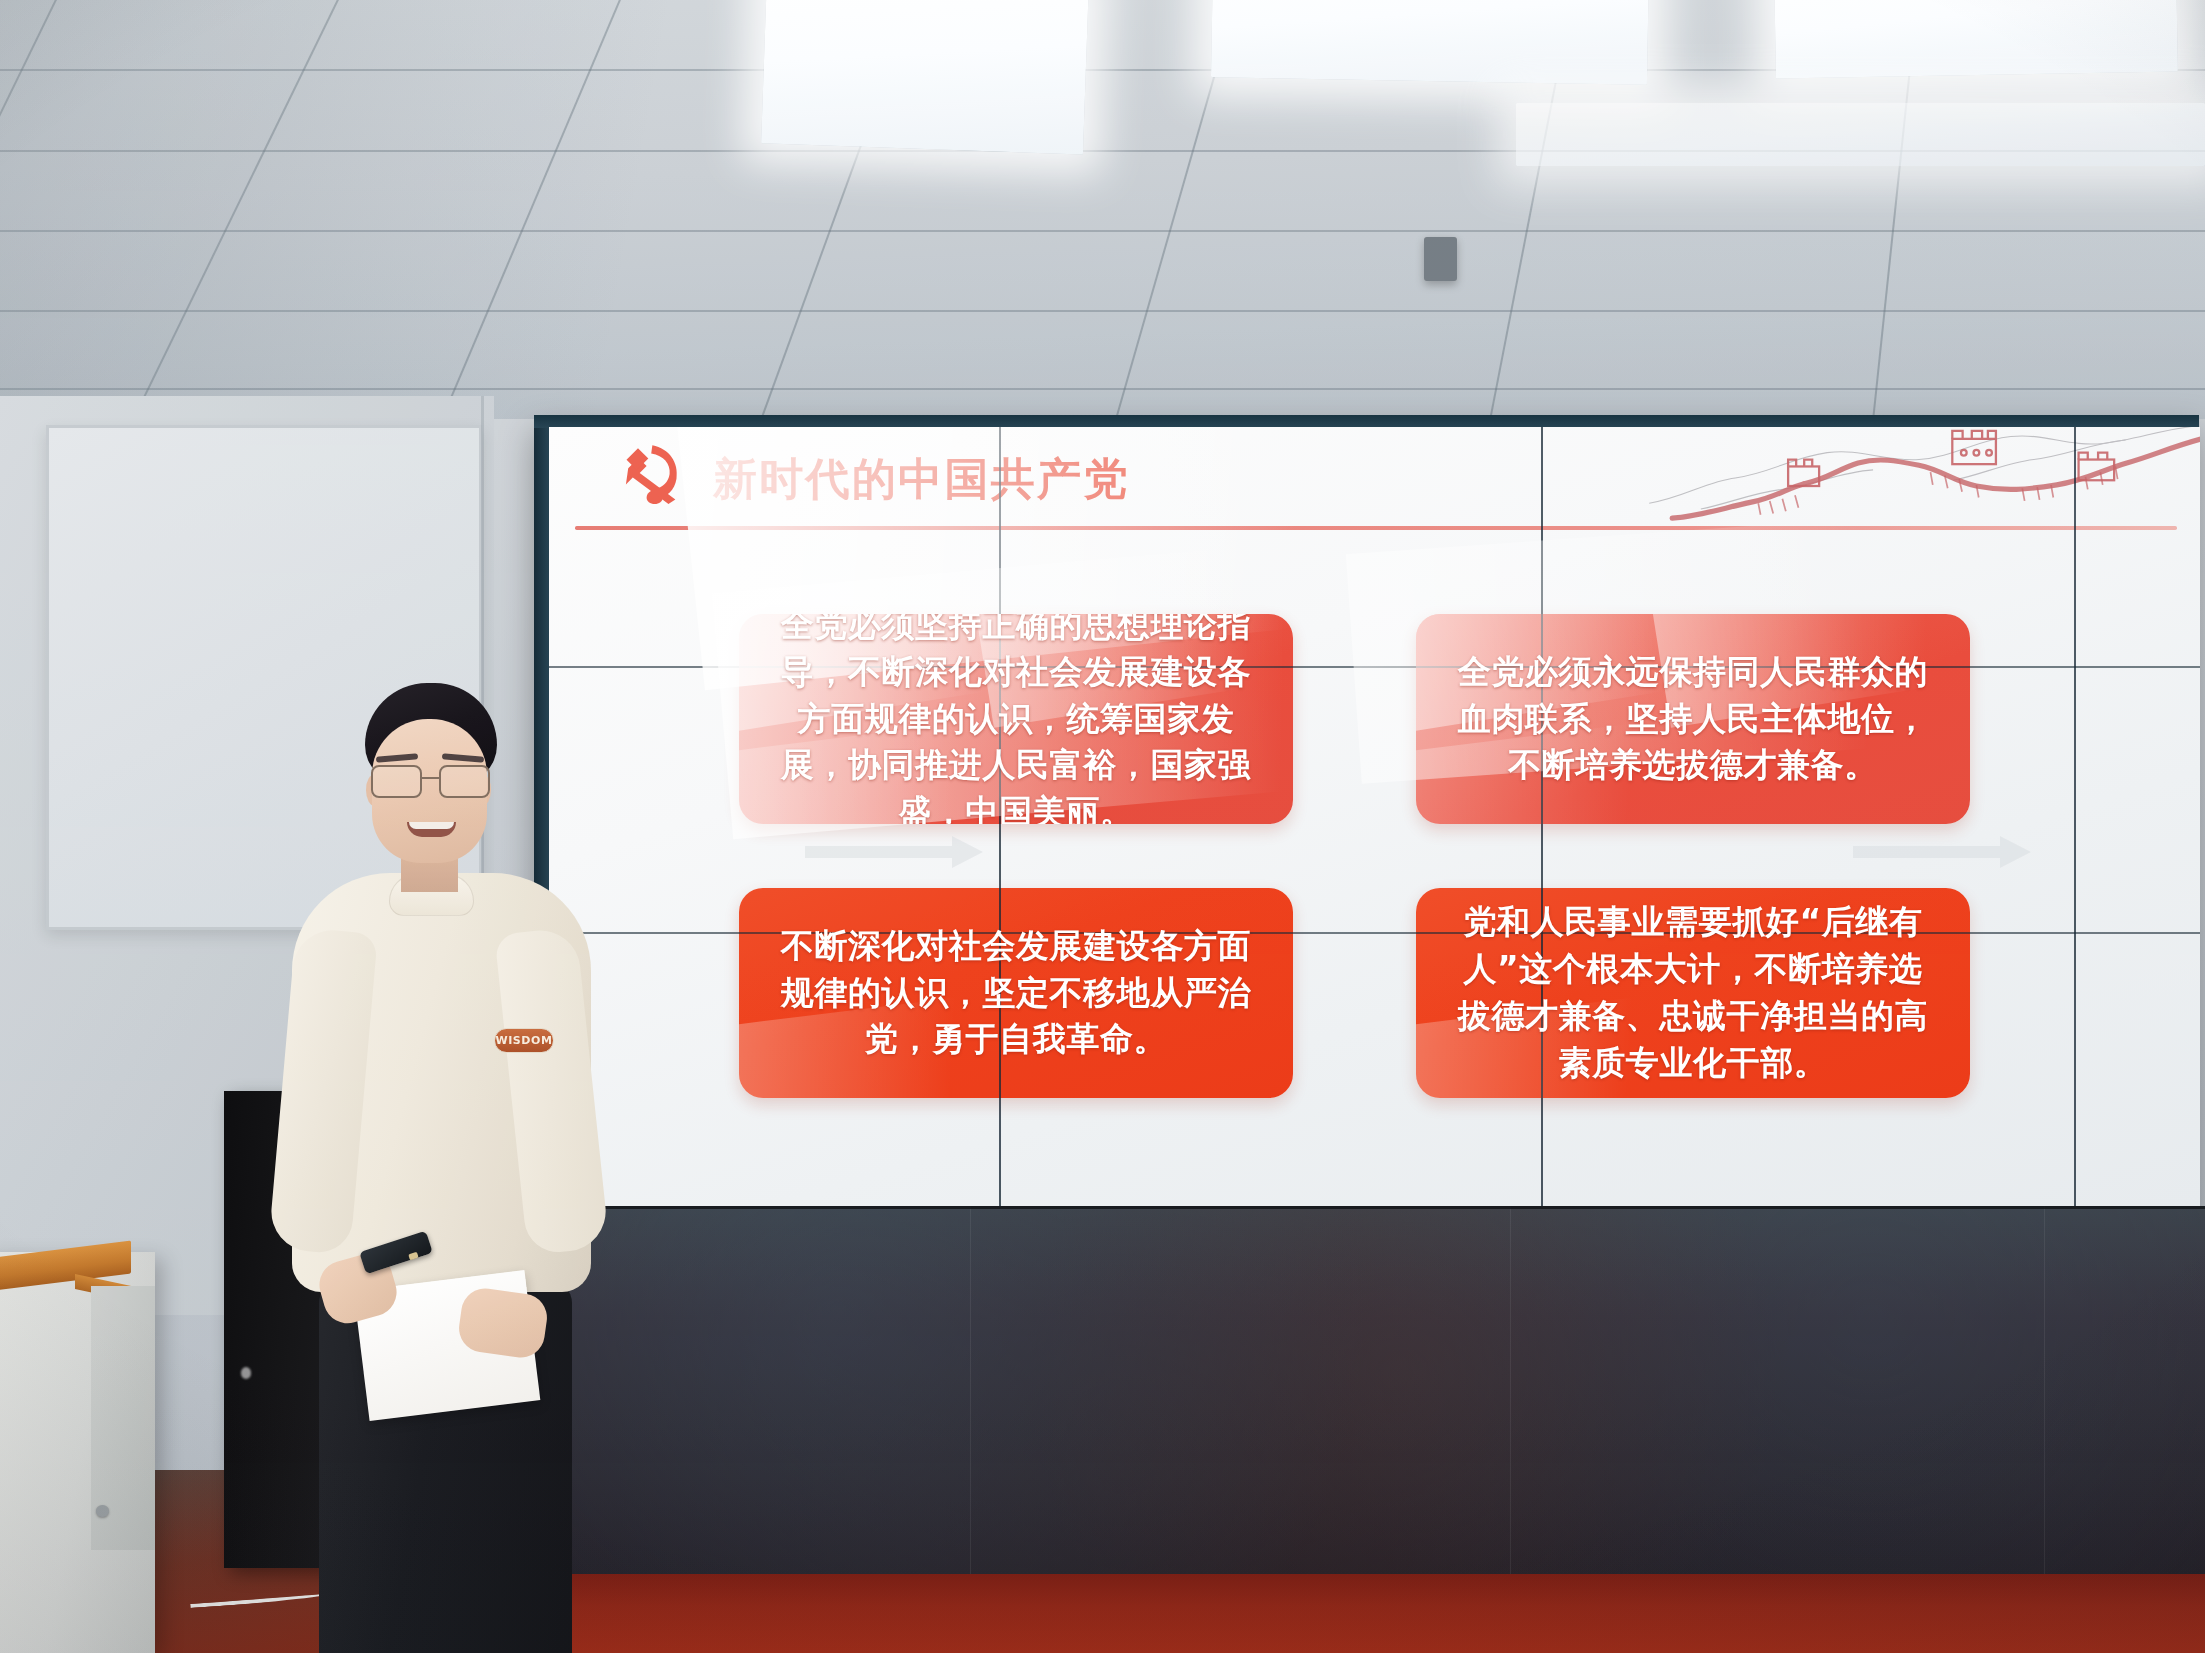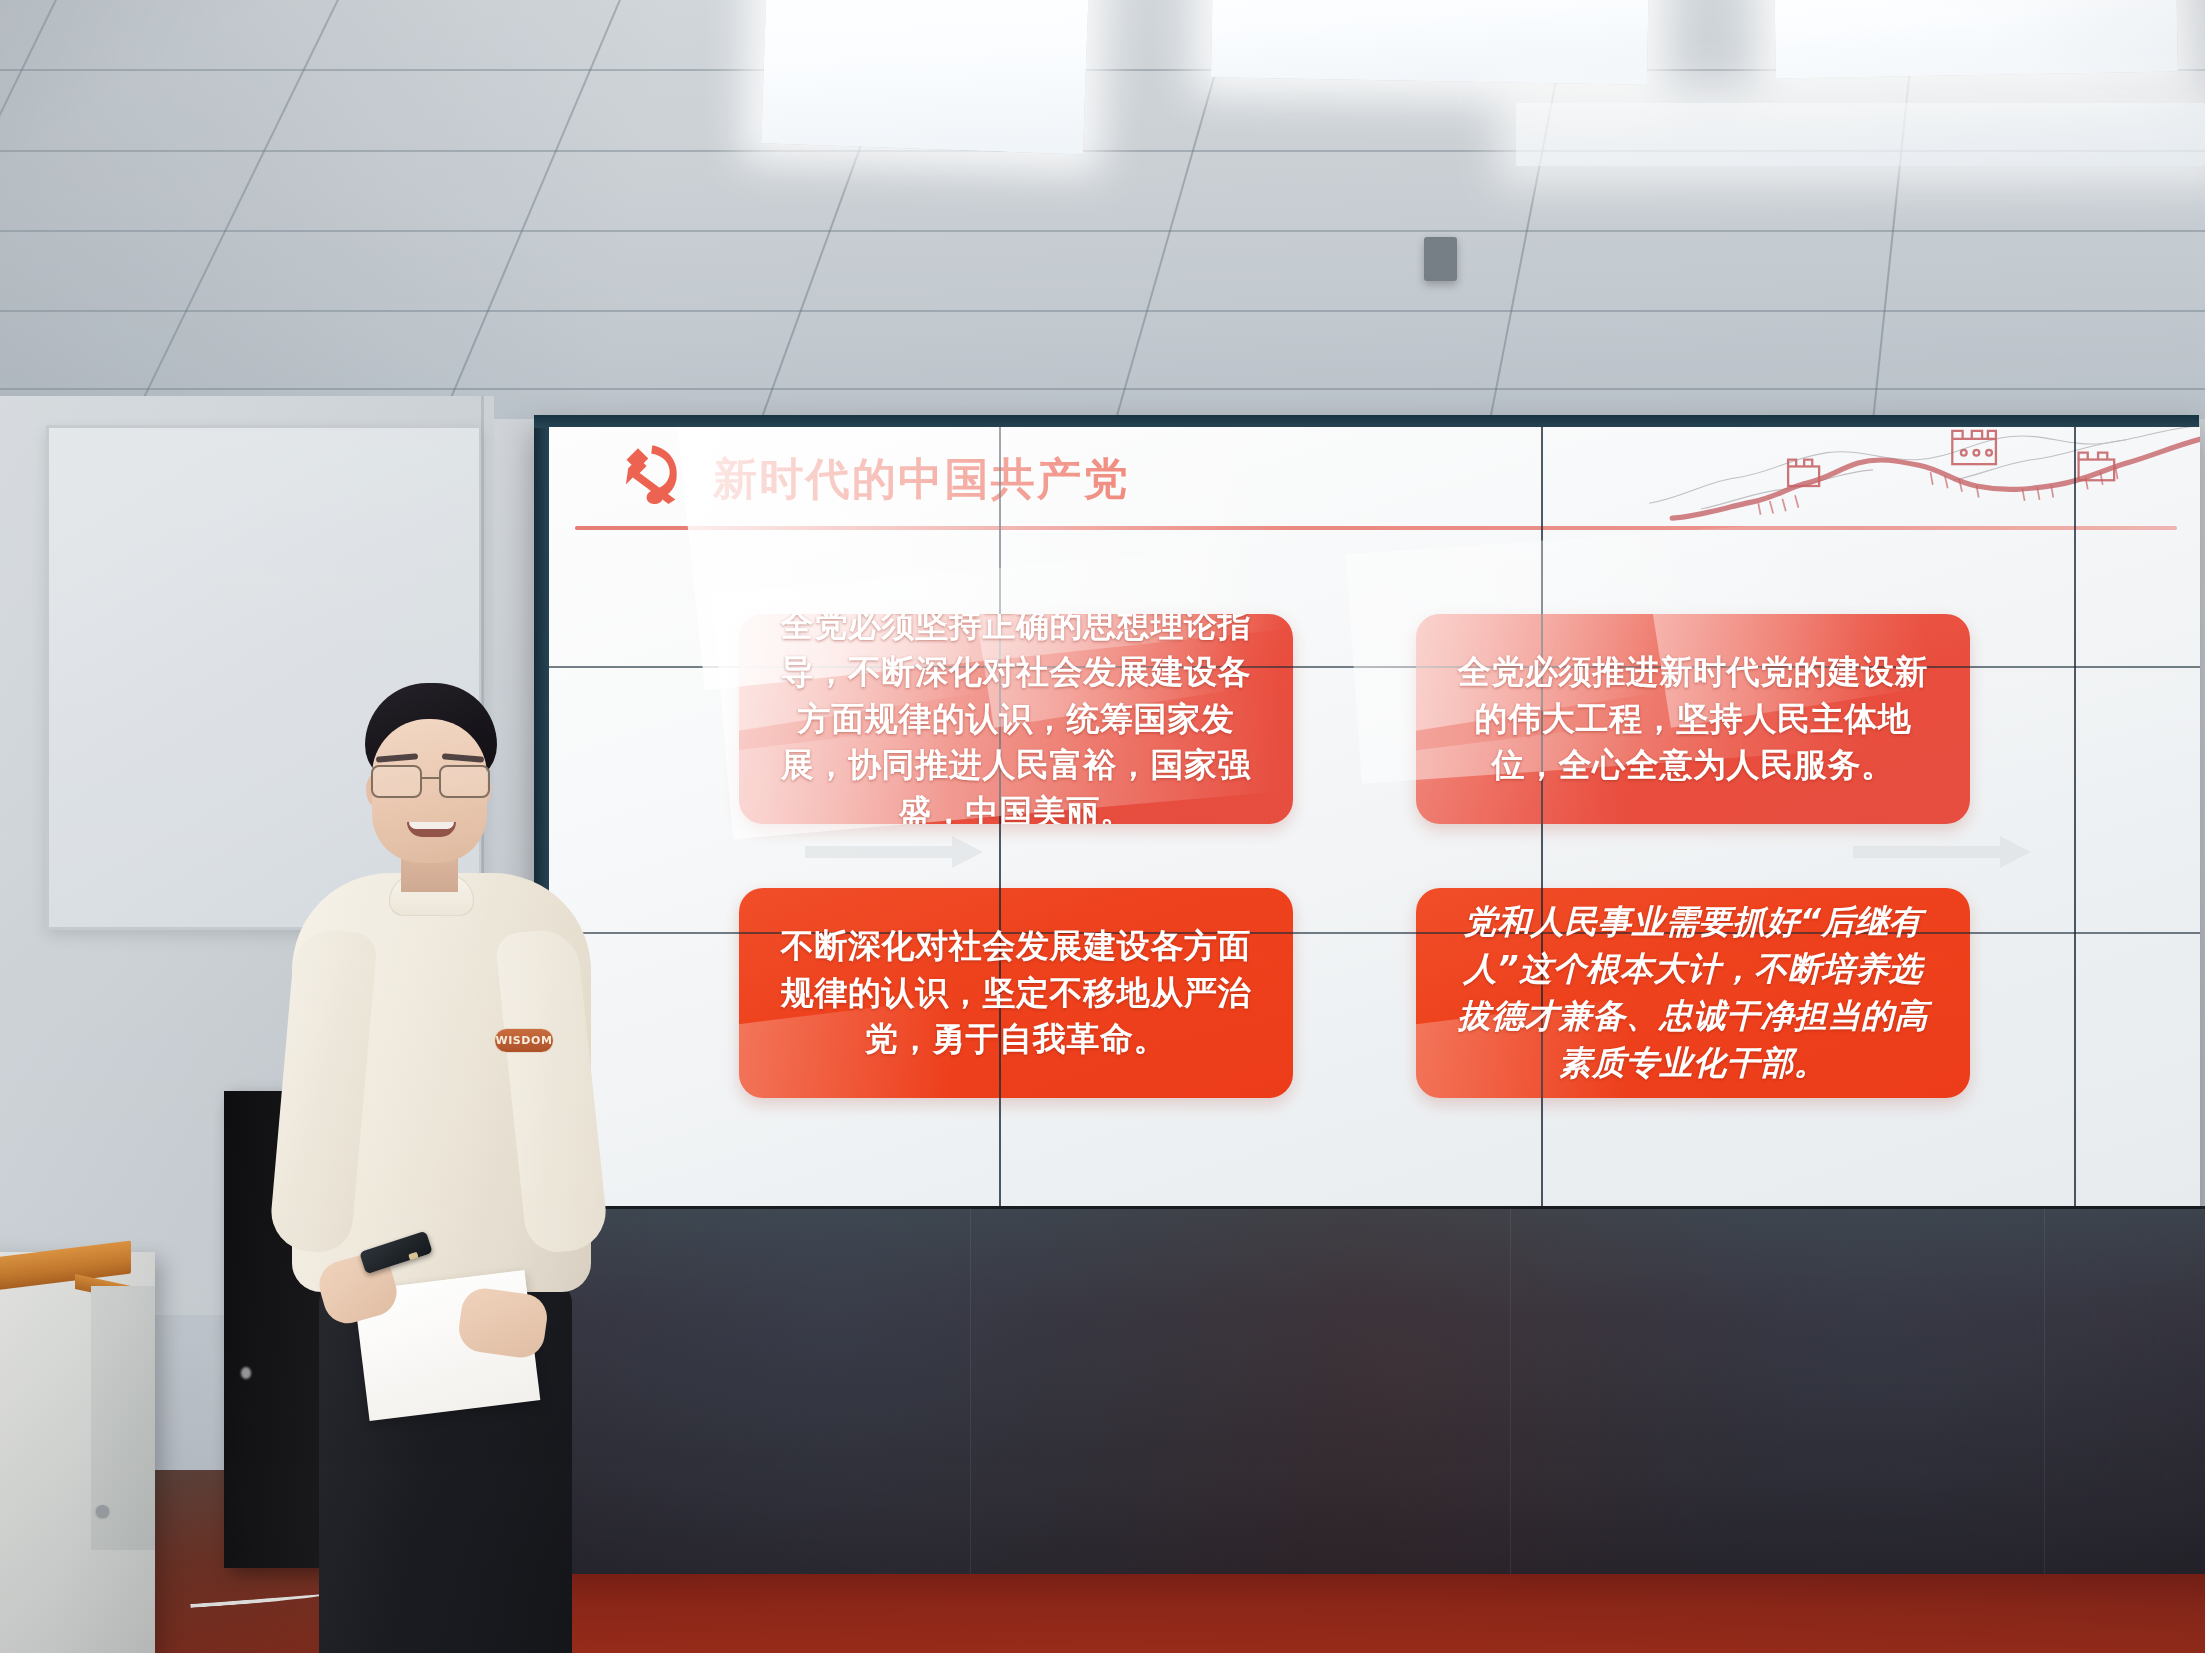--- a/index.html
+++ b/index.html
@@ -296,29 +296,29 @@
       <div class="card-gloss gloss1"></div>
       <div class="card-gloss gloss2"></div>
       <div class="card-gloss gloss3"></div>
       <div class="card-text">全党必须坚持正确的思想理论指导，不断深化对社会发展建设各方面规律的认识，统筹国家发展，协同推进人民富裕，国家强盛，中国美丽。</div>
     </div>
 
     <div class="card card-top" style="left:867px;top:187px;width:554px;height:210px;">
       <div class="card-gloss gloss1"></div>
       <div class="card-gloss gloss2"></div>
       <div class="card-gloss gloss3"></div>
-      <div class="card-text">全党必须推进新时代党的建设新的伟大工程，坚持人民主体地位，全心全意为人民服务。</div>
+      <div class="card-text">全党必须永远保持同人民群众的血肉联系，坚持人民主体地位，不断培养选拔德才兼备。</div>
     </div>
 
     <div class="card card-bot" style="left:190px;top:461px;width:554px;height:210px;">
       <div class="card-gloss gloss3"></div>
       <div class="card-text">不断深化对社会发展建设各方面规律的认识，坚定不移地从严治党，勇于自我革命。</div>
     </div>
 
-    <div class="card card-bot" style="left:867px;top:461px;width:554px;height:210px;font-style:italic;">
+    <div class="card card-bot" style="left:867px;top:461px;width:554px;height:210px;">
       <div class="card-gloss gloss3"></div>
       <div class="card-text">党和人民事业需要抓好“后继有人”这个根本大计，不断培养选拔德才兼备、忠诚干净担当的高素质专业化干部。</div>
     </div>
 
     <div class="flow-arrow" style="left:256px;top:409px;width:178px;">
       <div class="fa-shaft" style="width:147px;"></div>
       <div class="fa-head" style="left:147px;"></div>
     </div>
     <div class="flow-arrow" style="left:1304px;top:409px;width:178px;">
       <div class="fa-shaft" style="width:147px;"></div>

